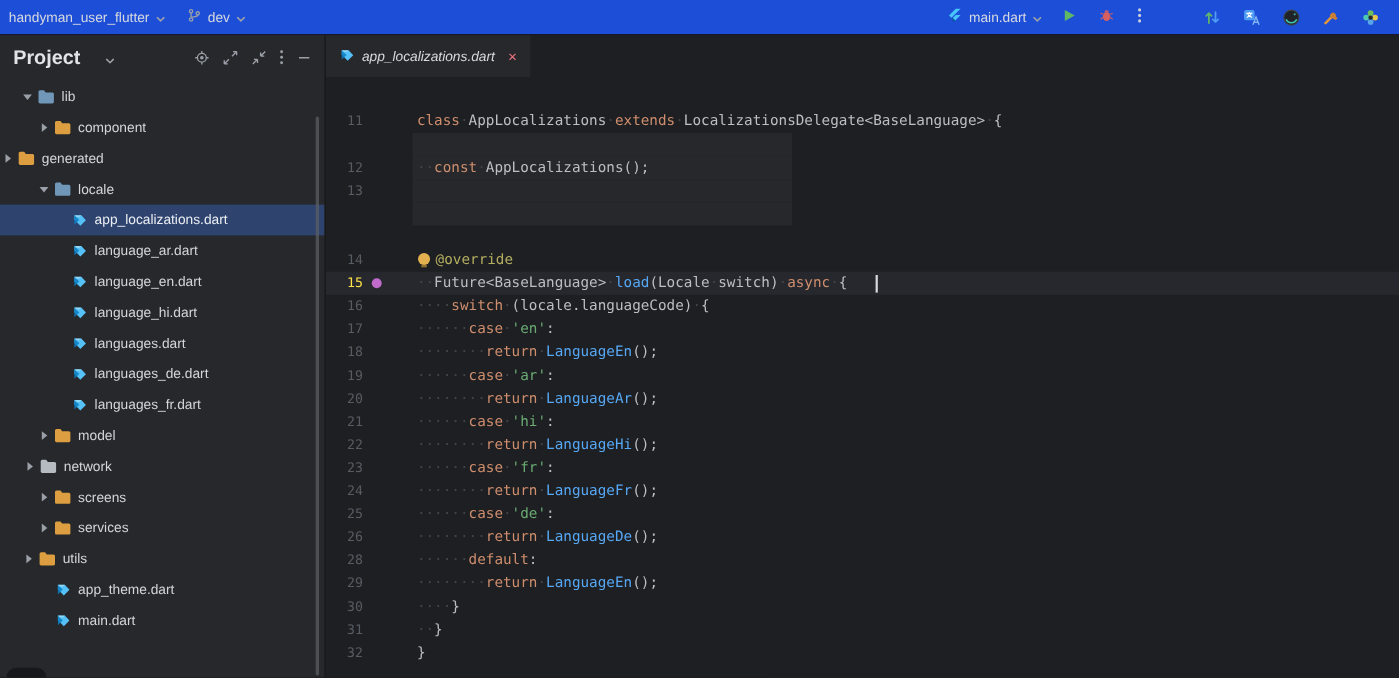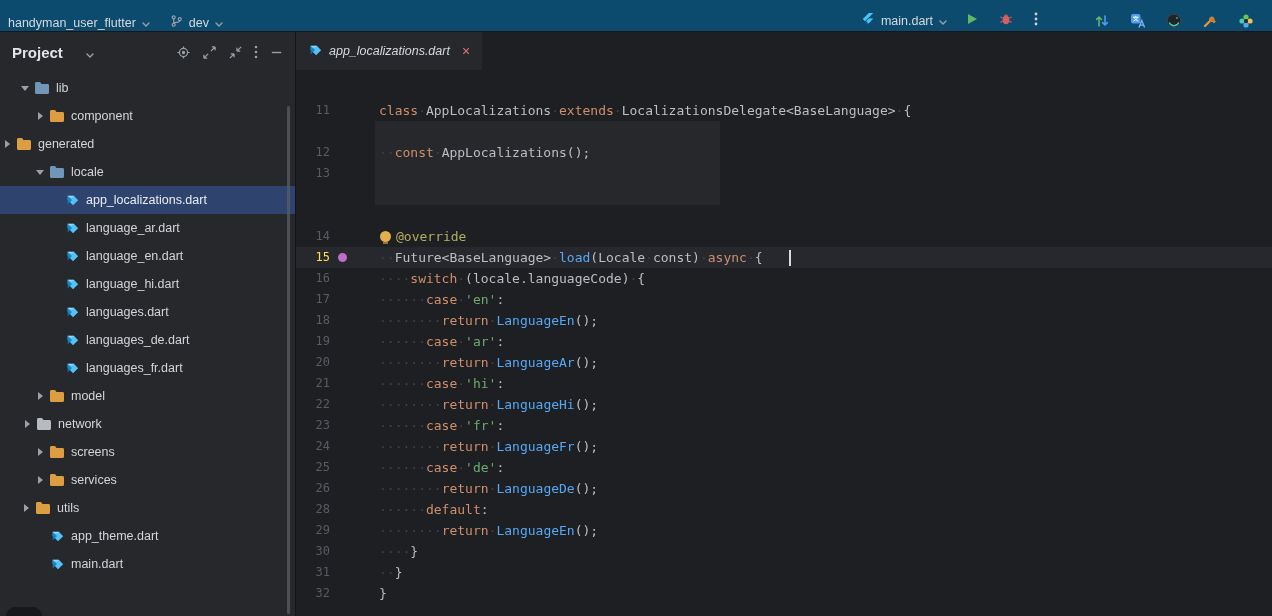--- a/index.html
+++ b/index.html
@@ -6,22 +6,22 @@
   body{
     width:1272px;height:616px;overflow:hidden;
     background:#1e1f22;
     font-family:"Liberation Sans", sans-serif;
     -webkit-font-smoothing:antialiased;
   }
   #app{width:1272px;height:616px;display:flex;flex-direction:column;}
 
   
   #topbar{
-    height:32px;flex:0 0 32px;background:#0c4a6e;border-bottom:1px solid #151619;
-    display:flex;align-items:flex-end;justify-content:space-between;
+    height:32px;flex:0 0 32px;background:#1d4ed8;border-bottom:1px solid #151619;
+    display:flex;align-items:center;justify-content:space-between;
     padding:0 16px 0 8px;box-sizing:border-box;
   }
   .tb-left{display:flex;align-items:center;gap:20px;}
   .tb-item{display:flex;align-items:center;gap:6px;color:#d6d9de;font-size:12.5px;cursor:default;}
   .tb-label{white-space:nowrap;}
   .tb-right{display:flex;align-items:center;}
   .run-group{display:flex;align-items:center;gap:17px;margin-right:52px;}
   .plugin-group{display:flex;align-items:center;gap:16px;}
   .tb-btn{background:none;border:none;padding:2px;margin:0;display:flex;align-items:center;cursor:pointer;}
   .ph-icons .tb-btn{padding:1px;}
@@ -29,21 +29,21 @@
   
   #main{flex:1;display:flex;min-height:0;}
 
   
   #project-panel{
     width:296px;flex:0 0 296px;background:#26282b;position:relative;
     box-sizing:border-box;border-right:1px solid #131416;overflow:hidden;
   }
   .panel-header{
     height:40px;display:flex;align-items:center;gap:23px;
-    padding:0 10px 0 12px;color:#e0e3e8;font-size:15px;font-weight:600;
+    padding:0 10px 0 12px;color:#e0e3e8;font-size:18px;font-weight:600;
   }
   .ph-icons{margin-left:auto;display:flex;align-items:center;gap:9px;}
   #tree{padding-top:2px;}
   .trow{height:28px;display:flex;align-items:center;font-size:12.5px;color:#d2d5da;box-sizing:border-box;}
   .trow.sel{background:#2e436e;color:#eaedf2;}
   .chev{width:14px;flex:0 0 14px;display:flex;justify-content:center;align-items:center;}
   .tri-d{width:0;height:0;border-left:4px solid transparent;border-right:4px solid transparent;border-top:5px solid #9ba0a8;}
   .tri-r{width:0;height:0;border-top:4px solid transparent;border-bottom:4px solid transparent;border-left:5px solid #9ba0a8;}
   .ticon{width:20px;flex:0 0 20px;display:flex;justify-content:center;align-items:center;margin-right:4px;}
   .tlabel{white-space:nowrap;}
@@ -486,21 +486,21 @@
             </span>
             <span class="cline"><span class="bulb"></span><span class="tk-a">@override</span></span>
           </div>
           <div class="crow current">
             <span class="gut">
               <span class="lnum">15</span>
               <span class="gslot">
                 <span class="ovr"></span>
               </span>
             </span>
-            <span class="cline"><span class="ws">··</span><span class="tk-t">Future&lt;BaseLanguage&gt;</span><span class="ws">·</span><span class="tk-f">load</span><span class="tk-t">(Locale</span><span class="ws">·</span><span class="tk-t">const)</span><span class="ws">·</span><span class="tk-k">async</span><span class="ws">·</span><span class="tk-t">{</span><span class="caret"></span></span>
+            <span class="cline"><span class="ws">··</span><span class="tk-t">Future&lt;BaseLanguage&gt;</span><span class="ws">·</span><span class="tk-f">load</span><span class="tk-t">(Locale</span><span class="ws">·</span><span class="tk-t">switch)</span><span class="ws">·</span><span class="tk-k">async</span><span class="ws">·</span><span class="tk-t">{</span><span class="caret"></span></span>
           </div>
           <div class="crow">
             <span class="gut">
               <span class="lnum">16</span>
               <span class="gslot"></span>
             </span>
             <span class="cline"><span class="ws">····</span><span class="tk-k">switch</span><span class="ws">·</span><span class="tk-t">(locale.languageCode)</span><span class="ws">·</span><span class="tk-t">{</span></span>
           </div>
           <div class="crow">
             <span class="gut">

